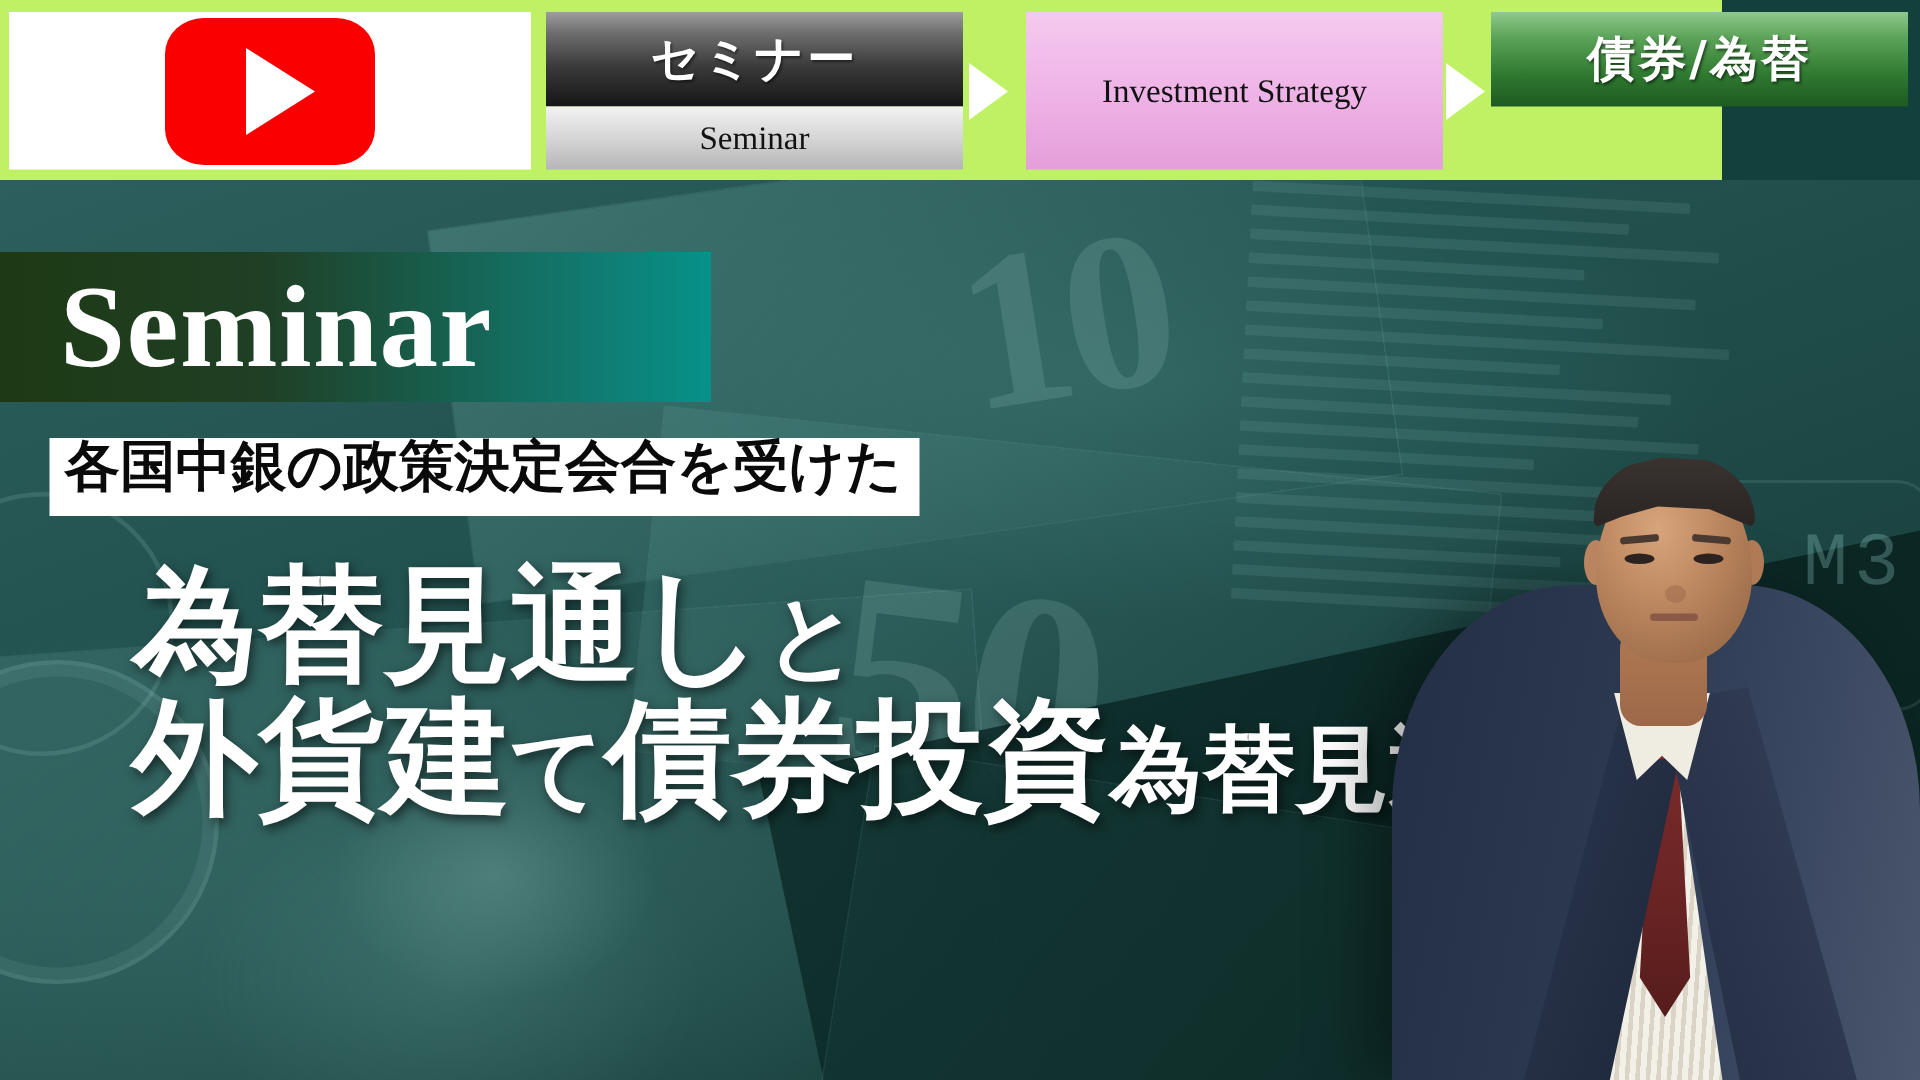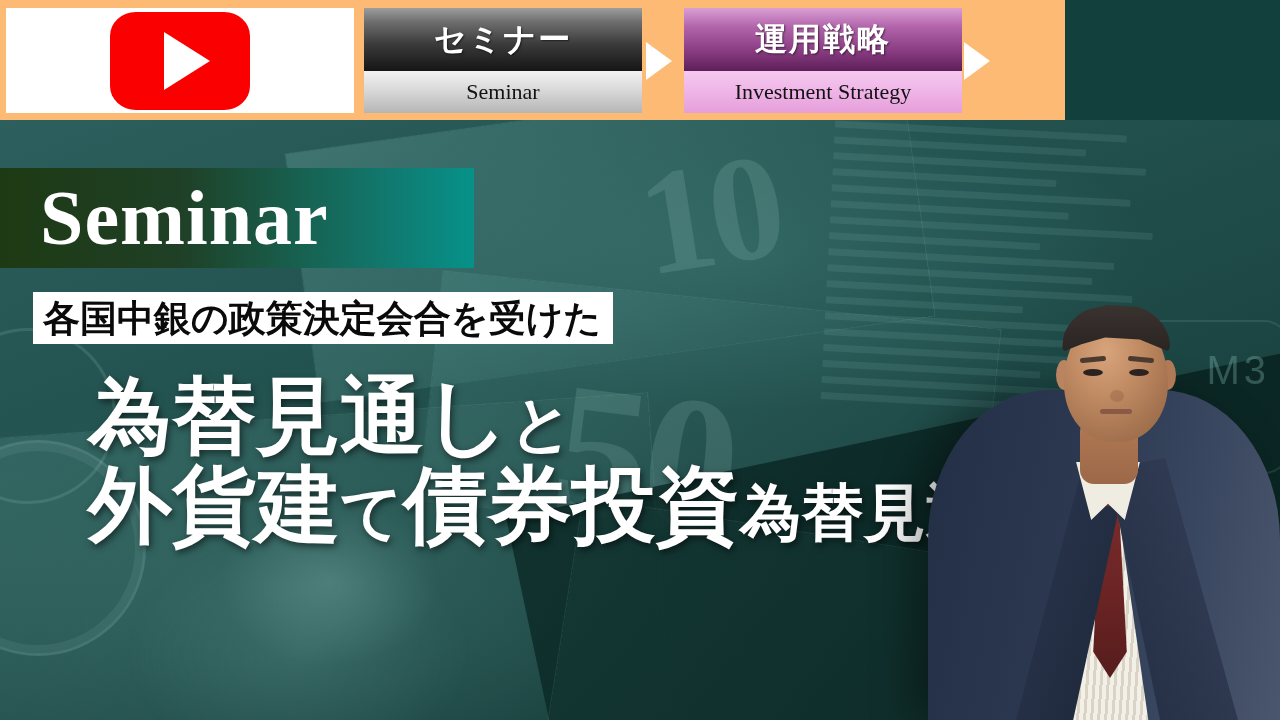--- a/index.html
+++ b/index.html
@@ -14,22 +14,22 @@
     height: 720px;
     overflow: hidden;
     font-family: "Liberation Serif", "DejaVu Serif", serif;
     background: #12403d;
   }
 
   
   #topbar {
     position: absolute;
     left: 0; top: 0;
-    width: 1065px; height: 120px;
-    background: #fdba74;
+    width: 1148px; height: 120px;
+    background: #bef264;
     z-index: 40;
   }
 
   
   #yt-panel {
     position: absolute;
     left: 6px; top: 8px;
     width: 348px; height: 105px;
     background: #ffffff;
     display: flex;
@@ -192,23 +192,23 @@
   #doc .row {
     height: 7px;
     margin: 9px 0;
     background: rgba(150,200,194,.22);
     border-radius: 1px;
   }
   
   #m3 {
     position: absolute;
     right: 10px; top: 228px;
-    font-size: 40px;
+    font-size: 50px;
     color: rgba(150,205,198,.30);
-    font-family: Liberation Sans, sans-serif;
+    font-family: Liberation Mono, monospace;
     letter-spacing: 4px;
   }
   #m3-box {
     position: absolute;
     right: -10px; top: 200px;
     width: 210px; height: 150px;
     border: 2px solid rgba(150,205,198,.14);
     border-radius: 26px;
   }
   
@@ -241,21 +241,20 @@
   }
 
   
   #subtitle-strip {
     position: absolute;
     left: 33px; top: 292px;
     height: 52px;
     background: #ffffff;
     z-index: 22;
     display: flex;
-    align-items: center;
     padding: 0 12px 0 10px;
   }
   #subtitle-strip .label {
     color: #0a0a0a;
     font-size: 37px;
     font-weight: bold;
     font-family: "DejaVu Sans", "Liberation Sans", sans-serif;
     letter-spacing: 0px;
     white-space: nowrap;
     line-height: 1;
@@ -497,24 +496,24 @@
     </div>
 
     <div class="badge" id="badge-seminar">
       <div class="jp">セミナー</div>
       <div class="en">Seminar</div>
     </div>
 
     <div class="sep-arrow" id="sep-1"></div>
 
     <div class="badge" id="badge-strategy">
-      <div class="jp">運用戦略</div>
       <div class="en">Investment Strategy</div>
     </div>
 
     <div class="sep-arrow" id="sep-2"></div>
 
     <div class="badge" id="badge-ficc">
+      <div class="jp">債券/為替</div>
     </div>
 
   </div>
 
 </div>
 
 </body></html>

